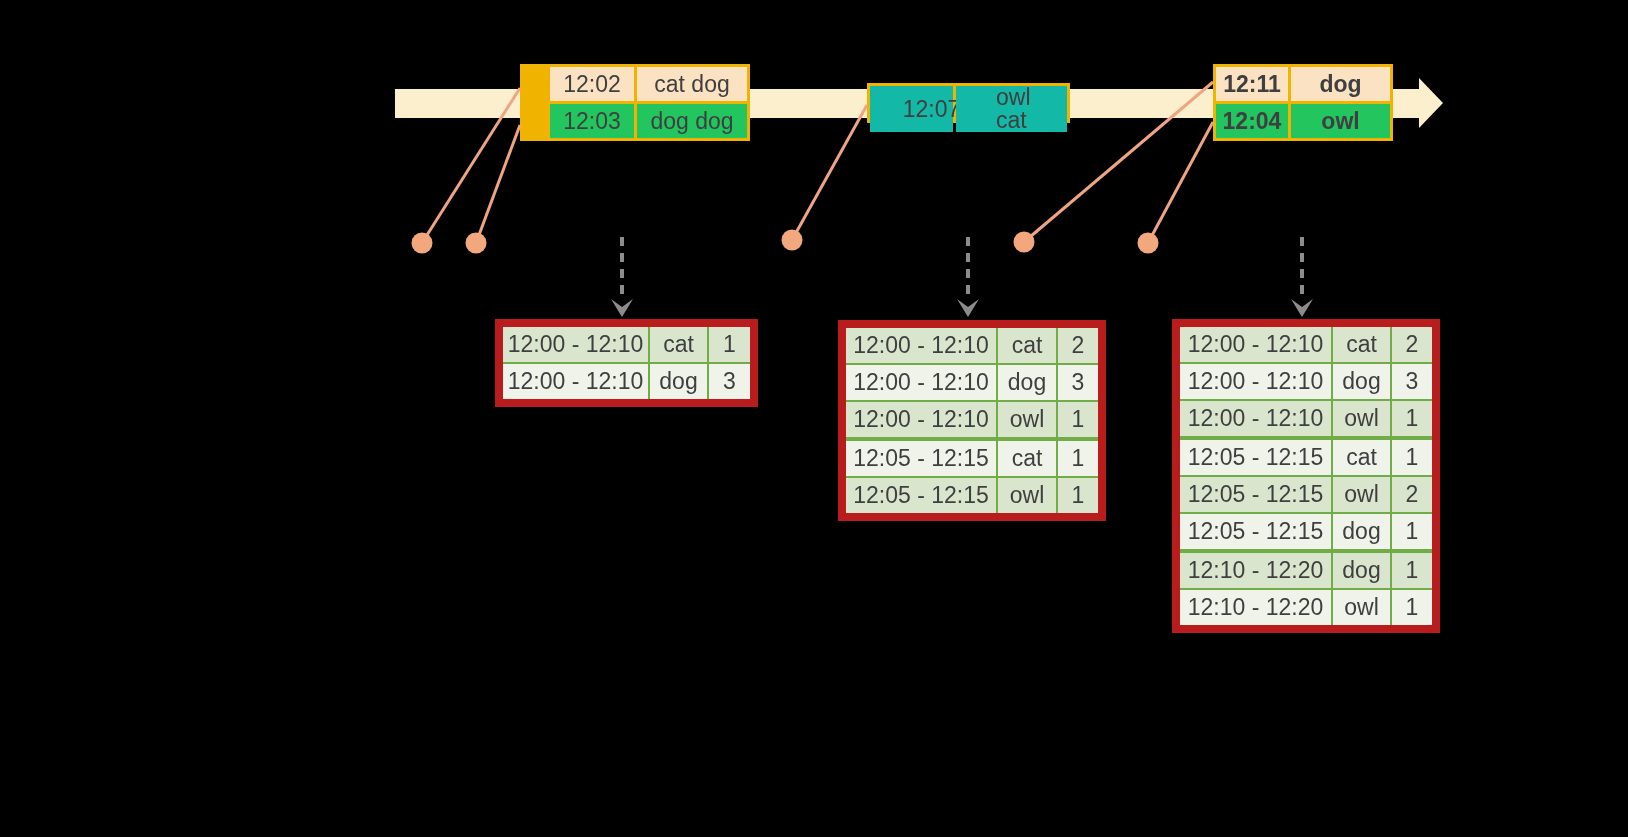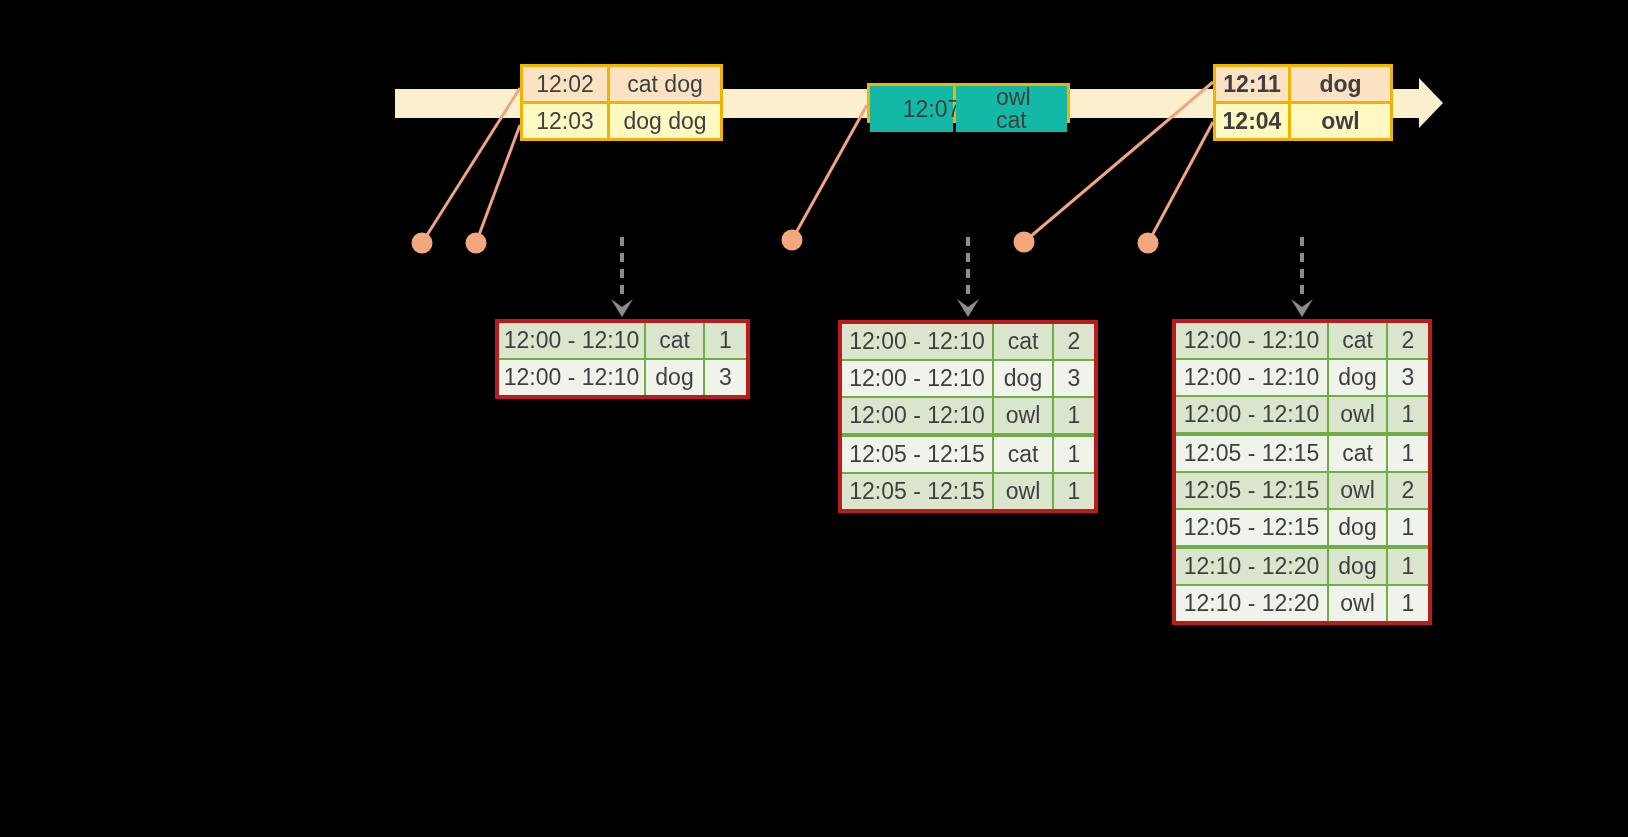--- a/index.html
+++ b/index.html
@@ -9,31 +9,31 @@
   
   .band{position:absolute;left:395px;top:89px;width:1032px;height:29px;background:#FBEFCE;z-index:1;}
   .band-head{position:absolute;left:1419px;top:78px;width:0;height:0;z-index:1;
              border-left:24px solid #FBEFCE;border-top:25px solid transparent;border-bottom:25px solid transparent;}
 
   
   .etable{position:absolute;background:#F0B400;border:3px solid #F0B400;z-index:3;}
   .etable .trow{display:grid;column-gap:3px;background:#F0B400;margin-top:3px;height:34px;}
   .etable .trow:first-child{margin-top:0;}
   .etable .trow.base .tcell{background:#FAE2C2;}
-  .etable .trow.alt  .tcell{background:#fef9c3;text-align:right;}
-  #etable1 .trow{grid-template-columns:84px 110px;}
+  .etable .trow.alt  .tcell{background:#22c55e;text-align:right;}
+  #etable1 .trow{grid-template-columns:84px 110px;margin-left:27px;}
   #etable2 .trow{grid-template-columns:83px 111px;}
   #etable2 .trow.base .tcell{background:#14b8a6;padding-left:40px;}
   #etable3 .trow{grid-template-columns:72px 99px;font-weight:bold;}
   #etable1{left:520px;top:64px;}
   #etable2{left:867px;top:83px;}
   #etable3{left:1213px;top:64px;}
 
   
-  .gtable{position:absolute;background:#70AD47;border:4px solid #b91c1c;z-index:3;}
+  .gtable{position:absolute;background:#70AD47;border:8px solid #b91c1c;z-index:3;}
   .gtable .trow{display:grid;column-gap:2px;background:#70AD47;margin-top:2px;height:35px;}
   .gtable .trow:first-child{margin-top:0;}
   .gtable .trow.group-start{margin-top:4px;}
   .gtable .trow.base .tcell{background:#D9E5CD;}
   .gtable .trow.alt  .tcell{background:#EFF3EA;}
   #gtable1 .trow{grid-template-columns:145px 57px 41px;}
   #gtable2 .trow{grid-template-columns:150px 58px 40px;}
   #gtable3 .trow{grid-template-columns:151px 57px 40px;}
   #gtable1{left:495px;top:319px;}
   #gtable2{left:838px;top:320px;}

